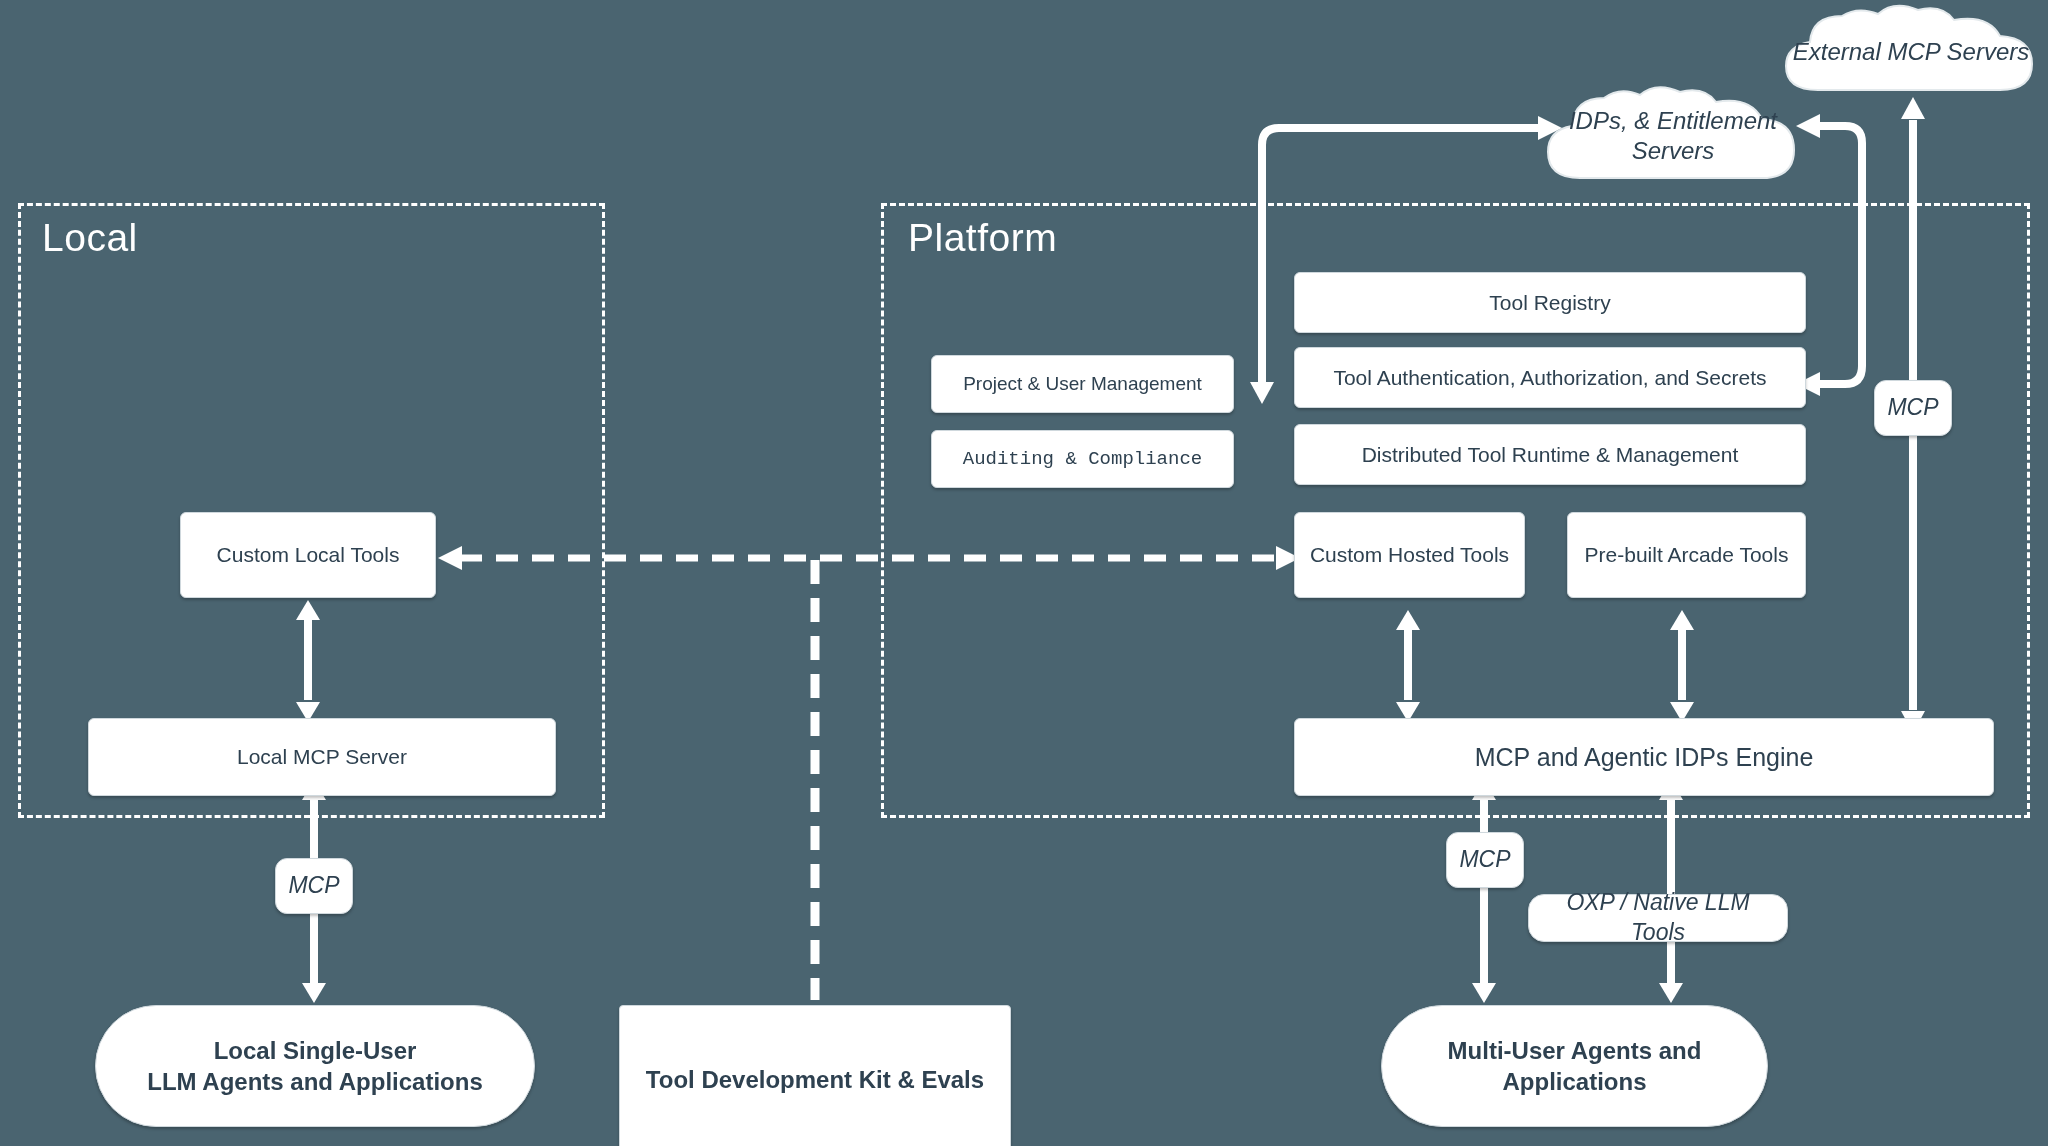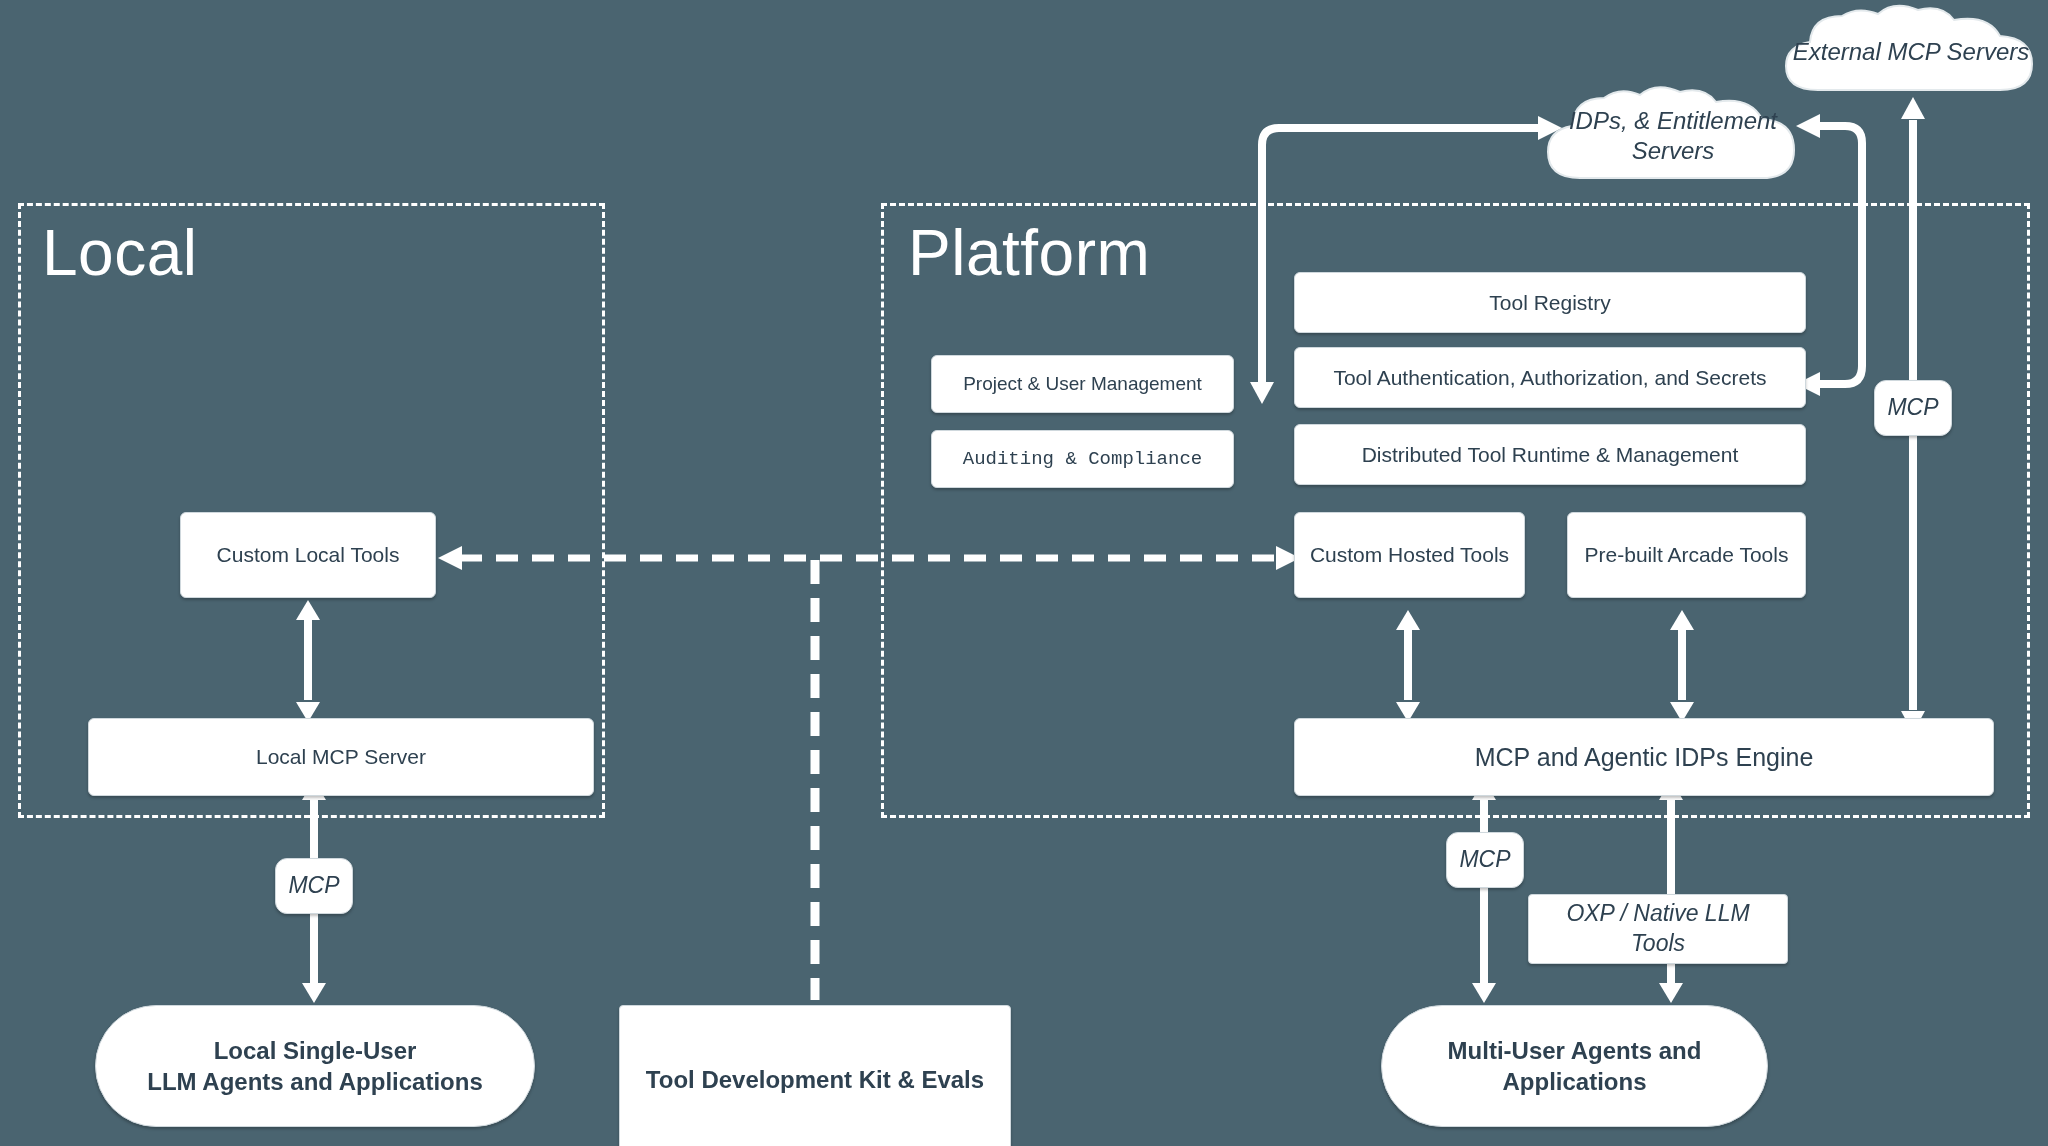--- a/index.html
+++ b/index.html
@@ -15,21 +15,21 @@
 
   
   .zone{
     position:absolute;
     border:3px dashed #ffffff;
     box-sizing:border-box;
   }
   .zone-title{
     position:absolute;
     color:#ffffff;
-    font-size:64px;
+    font-size:39px;
     font-weight:400;
     letter-spacing:0.5px;
     white-space:nowrap;
   }
 
   
   .node{
     position:absolute;
     background:#ffffff;
     color:#2e4150;
@@ -167,21 +167,21 @@
 
   <div class="cloud" style="left:1538px;top:84px;width:270px;height:104px;">
     <svg class="cloud-bg" viewBox="0 0 270 104" preserveAspectRatio="none">
       <path d="M42,94 Q10,94 10,68 Q10,46 34,42 Q36,14 66,14 Q82,2 102,11 Q118,-3 142,8 Q166,2 178,18 Q212,12 224,35 Q256,37 256,66 Q256,94 224,94 Z" fill="#ffffff" stroke="#e3e9ec" stroke-width="2"></path>
     </svg>
     <span class="cloud-label">IDPs, &amp; Entitlement Servers</span>
   </div>
 
   <div class="node" style="left:180px;top:512px;width:256px;height:86px;">Custom Local Tools</div>
 
-  <div class="node" style="left:88px;top:718px;width:506px;height:78px;">Local MCP Server</div>
+  <div class="node" style="left:88px;top:718px;width:468px;height:78px;">Local MCP Server</div>
 
   <div class="node chip" style="left:275px;top:858px;width:78px;height:56px;">MCP</div>
 
   <div class="node pill bold" style="left:95px;top:1005px;width:440px;height:122px;flex-direction:column;">
     <span>Local Single-User</span>
     <span>LLM Agents and Applications</span>
   </div>
 
   <div class="node bold" style="left:619px;top:1005px;width:392px;height:150px;border-radius:4px;text-align:center;">Tool Development Kit &amp; Evals</div>
 
@@ -198,20 +198,20 @@
   <div class="node" style="left:1294px;top:512px;width:231px;height:86px;">Custom Hosted Tools</div>
 
   <div class="node" style="left:1567px;top:512px;width:239px;height:86px;">Pre-built Arcade Tools</div>
 
   <div class="node big" style="left:1294px;top:718px;width:700px;height:78px;">MCP and Agentic IDPs Engine</div>
 
   <div class="node chip" style="left:1446px;top:832px;width:78px;height:56px;">MCP</div>
 
   <div class="node chip" style="left:1874px;top:380px;width:78px;height:56px;">MCP</div>
 
-  <div class="node italic" style="left:1528px;top:894px;width:260px;height:70px;border-radius:4px;">OXP / Native LLM Tools</div>
+  <div class="node italic" style="left:1528px;top:894px;width:260px;height:48px;border-radius:16px;">OXP / Native LLM Tools</div>
 
   <div class="node pill bold" style="left:1381px;top:1005px;width:387px;height:122px;flex-direction:column;text-align:center;">
     <span>Multi-User Agents and</span>
     <span>Applications</span>
   </div>
 
 </div>
 
 </body></html>

